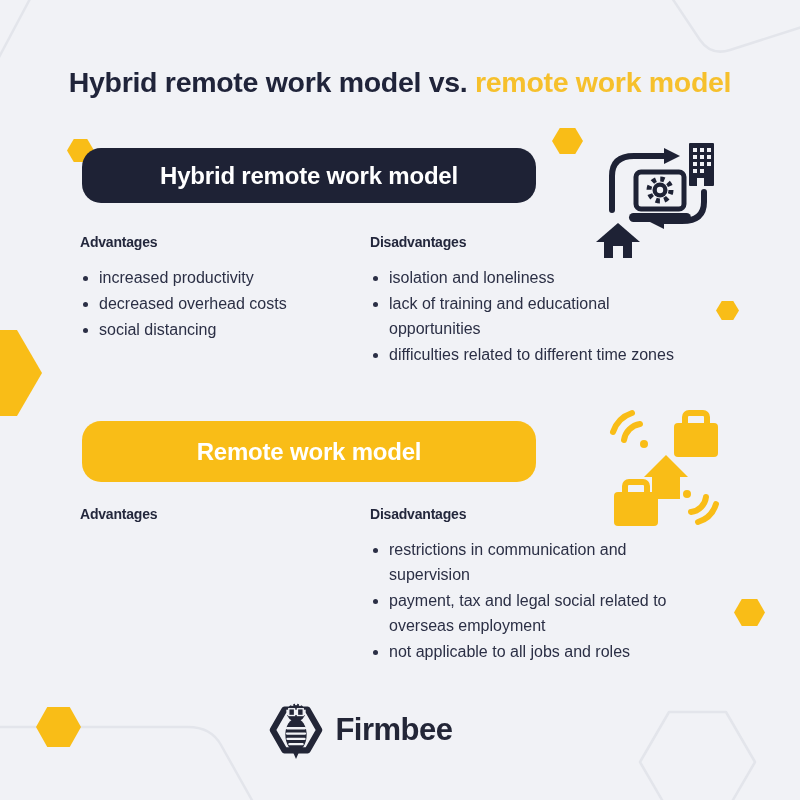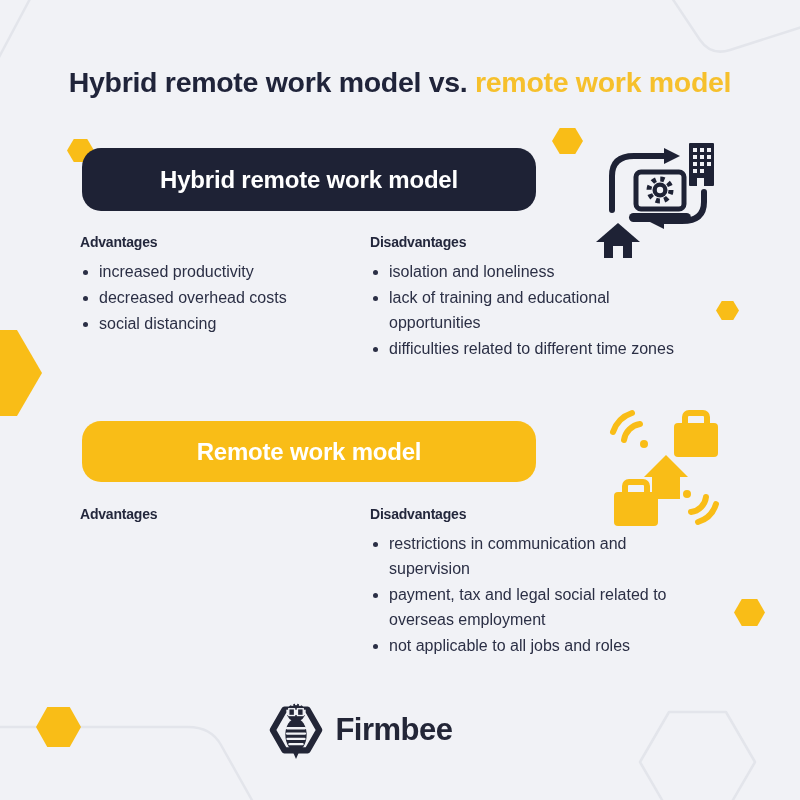--- a/index.html
+++ b/index.html
@@ -14,29 +14,29 @@
     position:absolute;background:#f9bd17;z-index:0;
     clip-path:polygon(25% 0,75% 0,100% 50%,75% 100%,25% 100%,0 50%);
   }
   .title{
     position:absolute;top:66px;left:0;width:800px;text-align:center;
     font-size:28.5px;font-weight:bold;letter-spacing:-0.3px;line-height:32px;z-index:1;
   }
   .title .accent{color:#f6c02c;}
   .title .dark{color:#20243a;}
   .banner{
-    position:absolute;left:82px;width:454px;height:63px;border-radius:19px;
+    position:absolute;left:82px;width:454px;height:55px;border-radius:19px;
     display:flex;align-items:center;justify-content:center;
     font-size:24px;font-weight:bold;color:#ffffff;z-index:1;letter-spacing:-0.2px;
   }
   .banner.navy{background:#1e2235;top:148px;}
   .banner.yellow{background:#f9bd17;top:421px;height:61px;}
   .col{position:absolute;z-index:1;}
   .col h3{margin:0;font-size:14px;font-weight:bold;color:#23273c;letter-spacing:-0.2px;}
-  .col ul{margin:9px 0 0 0;padding-left:19px;font-size:16px;line-height:25px;}
+  .col ul{margin:15px 0 0 0;padding-left:19px;font-size:16px;line-height:25px;}
   .col li{margin-bottom:1px;}
   .icon-group{position:absolute;z-index:1;}
   .footer{
     position:absolute;top:698px;left:0;width:720px;z-index:1;
     display:flex;align-items:center;justify-content:center;gap:10px;
   }
   .brand-text{font-size:31px;font-weight:bold;color:#232637;letter-spacing:-0.5px;}
 </style>
 </head>
 <body>

